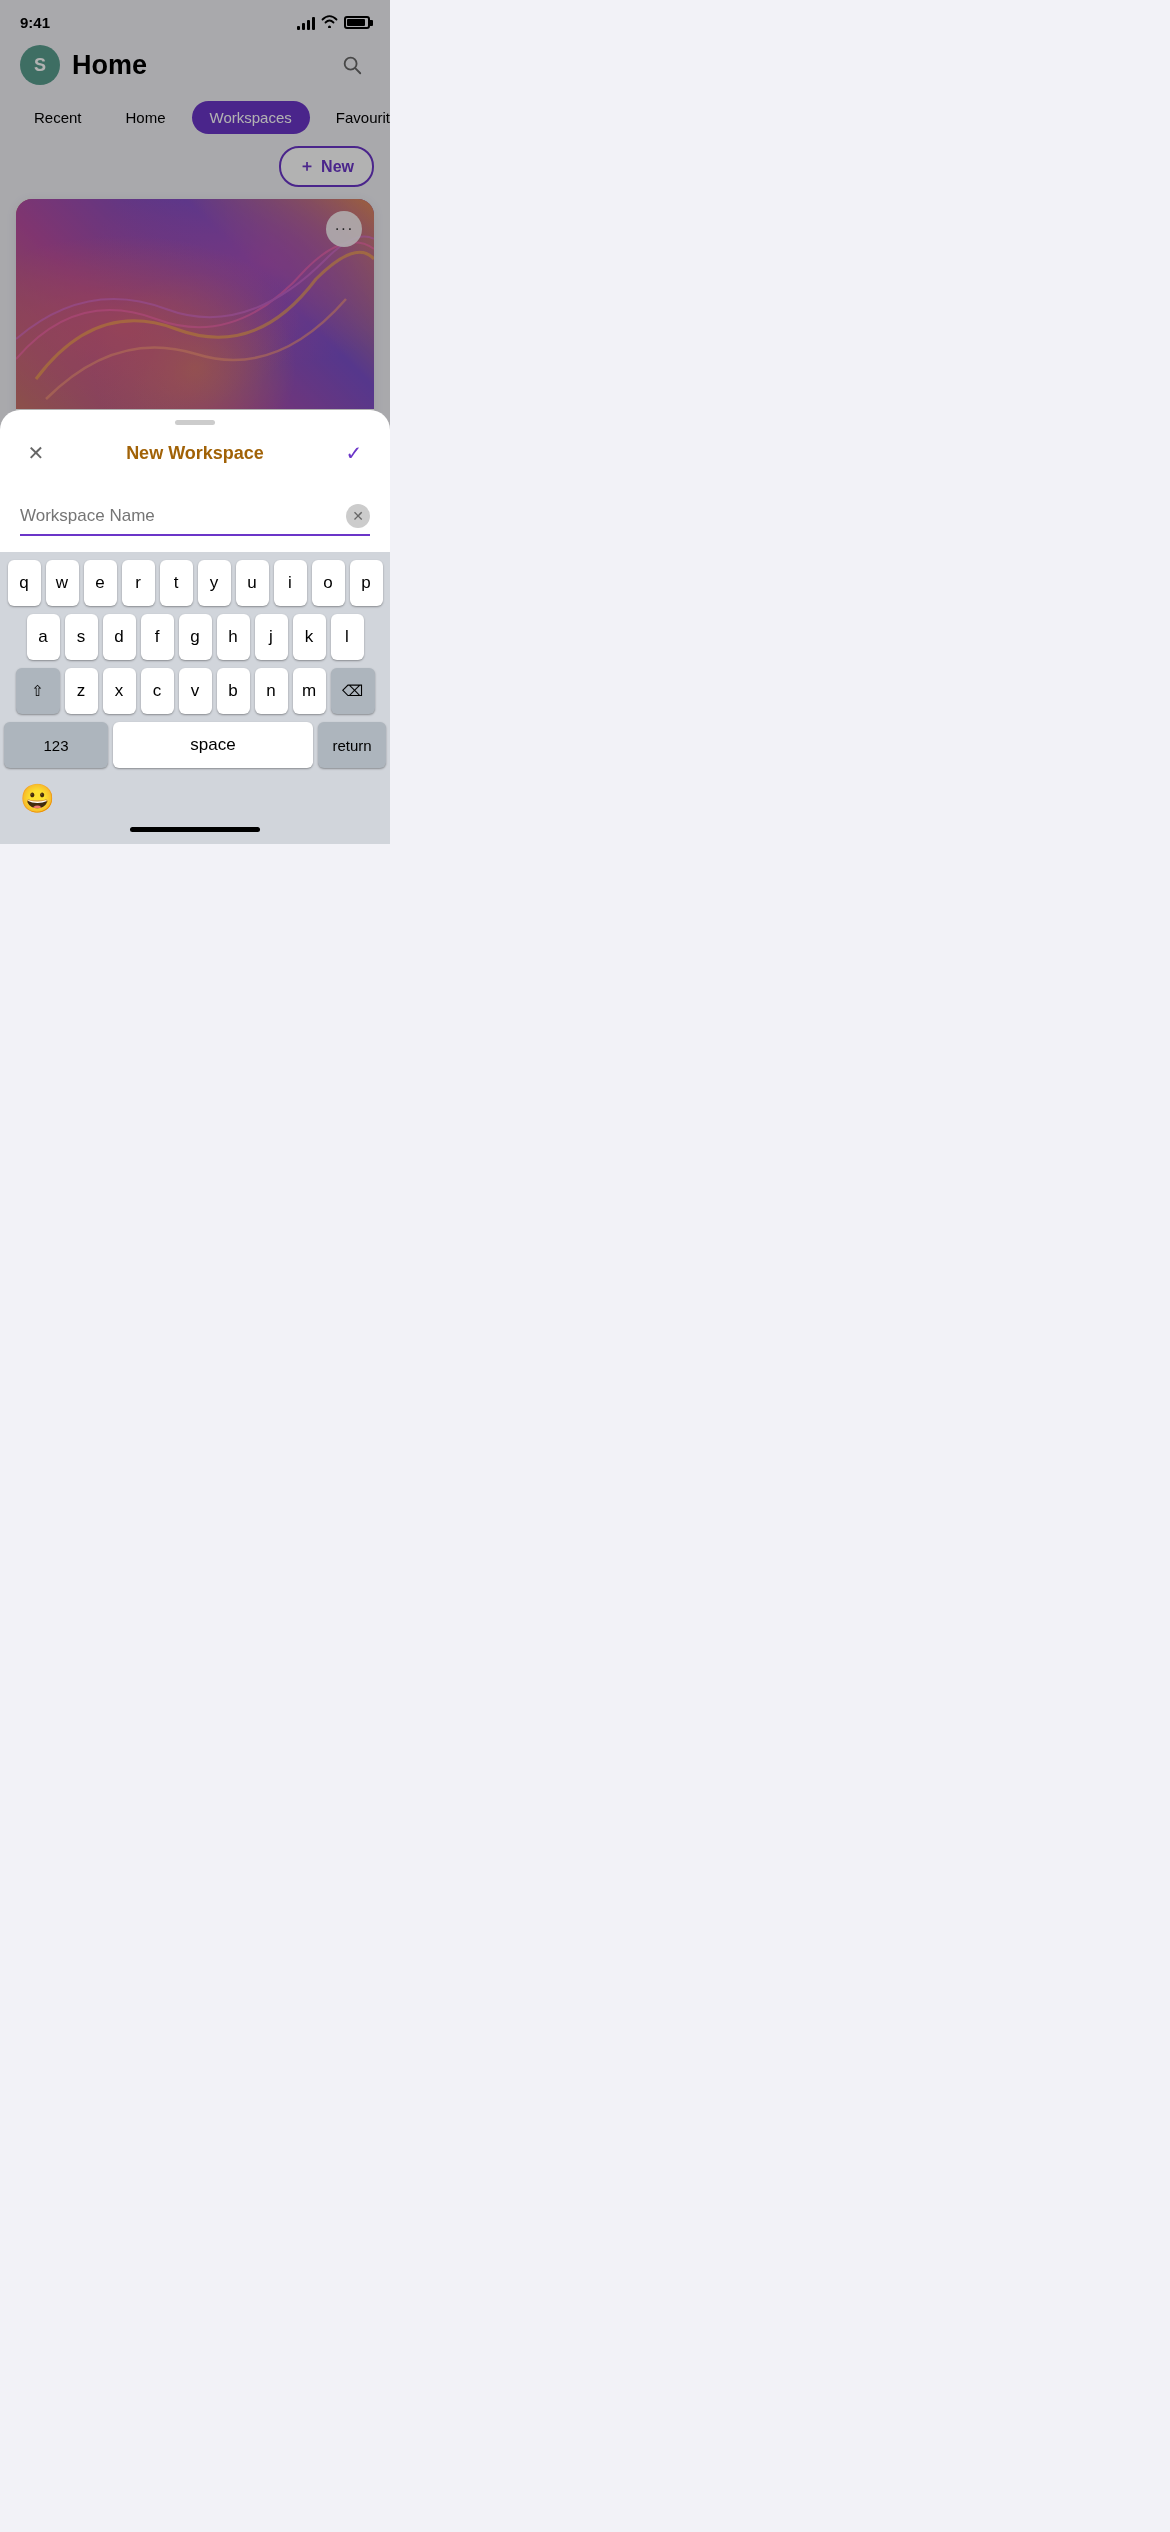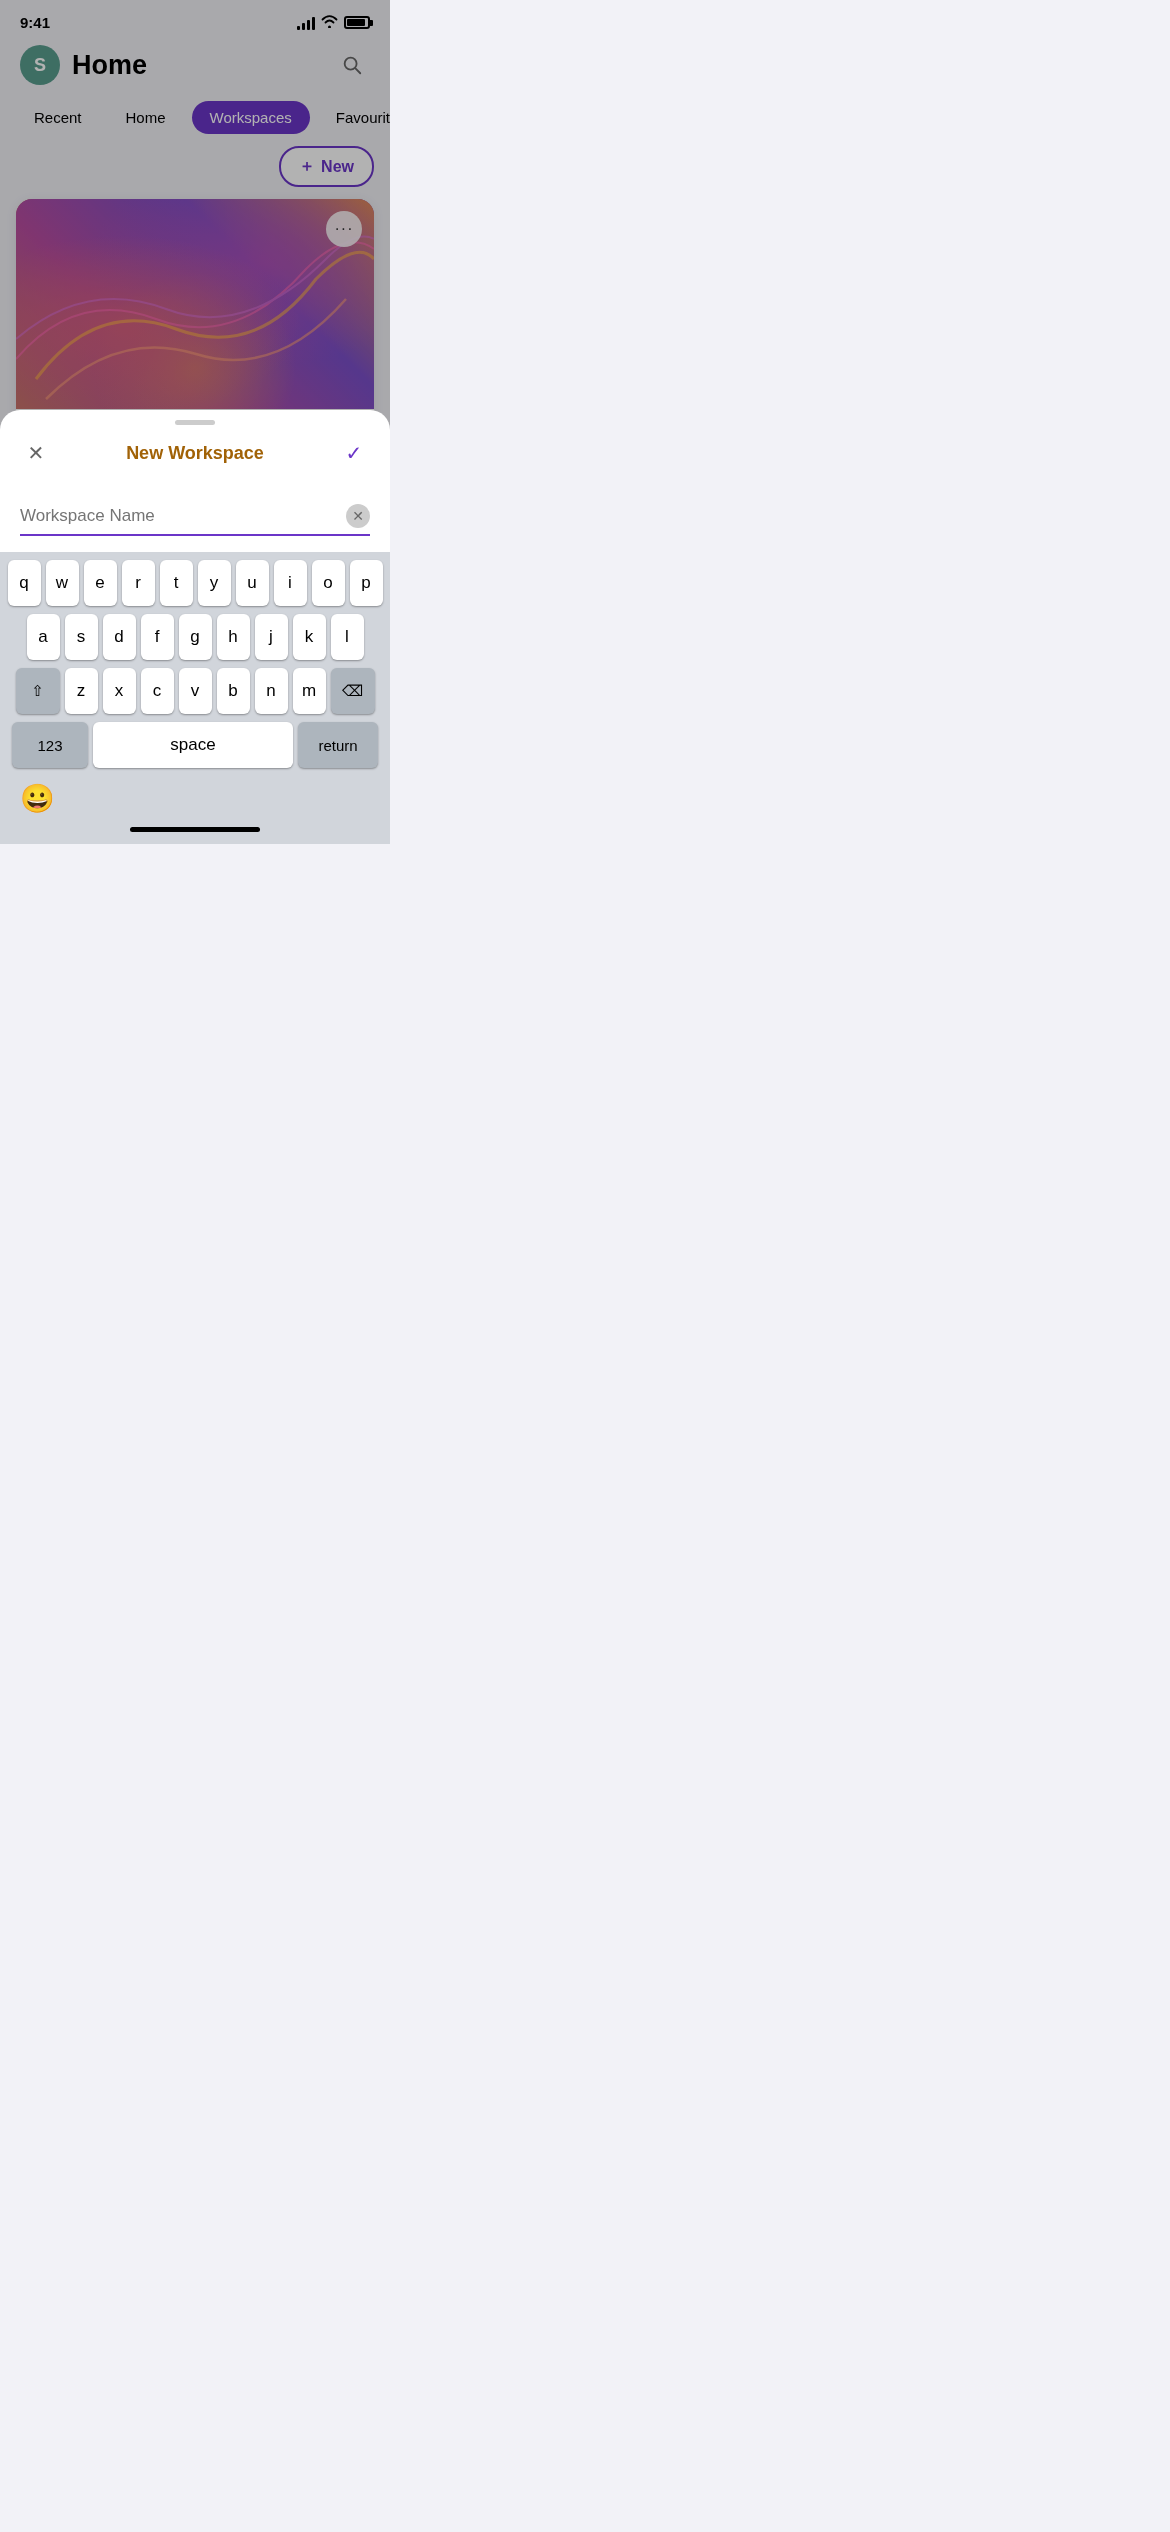--- a/index.html
+++ b/index.html
@@ -354,28 +354,28 @@
       color: #000;
       font-size: 15px;
     }
     .key-shift {
       width: 44px;
     }
     .key-backspace {
       width: 44px;
     }
     .key-123 {
-      width: 76px;
+      width: 104px;
     }
     .key-space {
       flex: 1;
       max-width: 200px;
     }
     .key-return {
-      width: 80px;
+      width: 68px;
     }
 
     
     .bottom-bar-row {
       display: flex;
       align-items: center;
       justify-content: space-between;
       padding: 6px 16px 4px;
       background: #d1d5db;
     }

